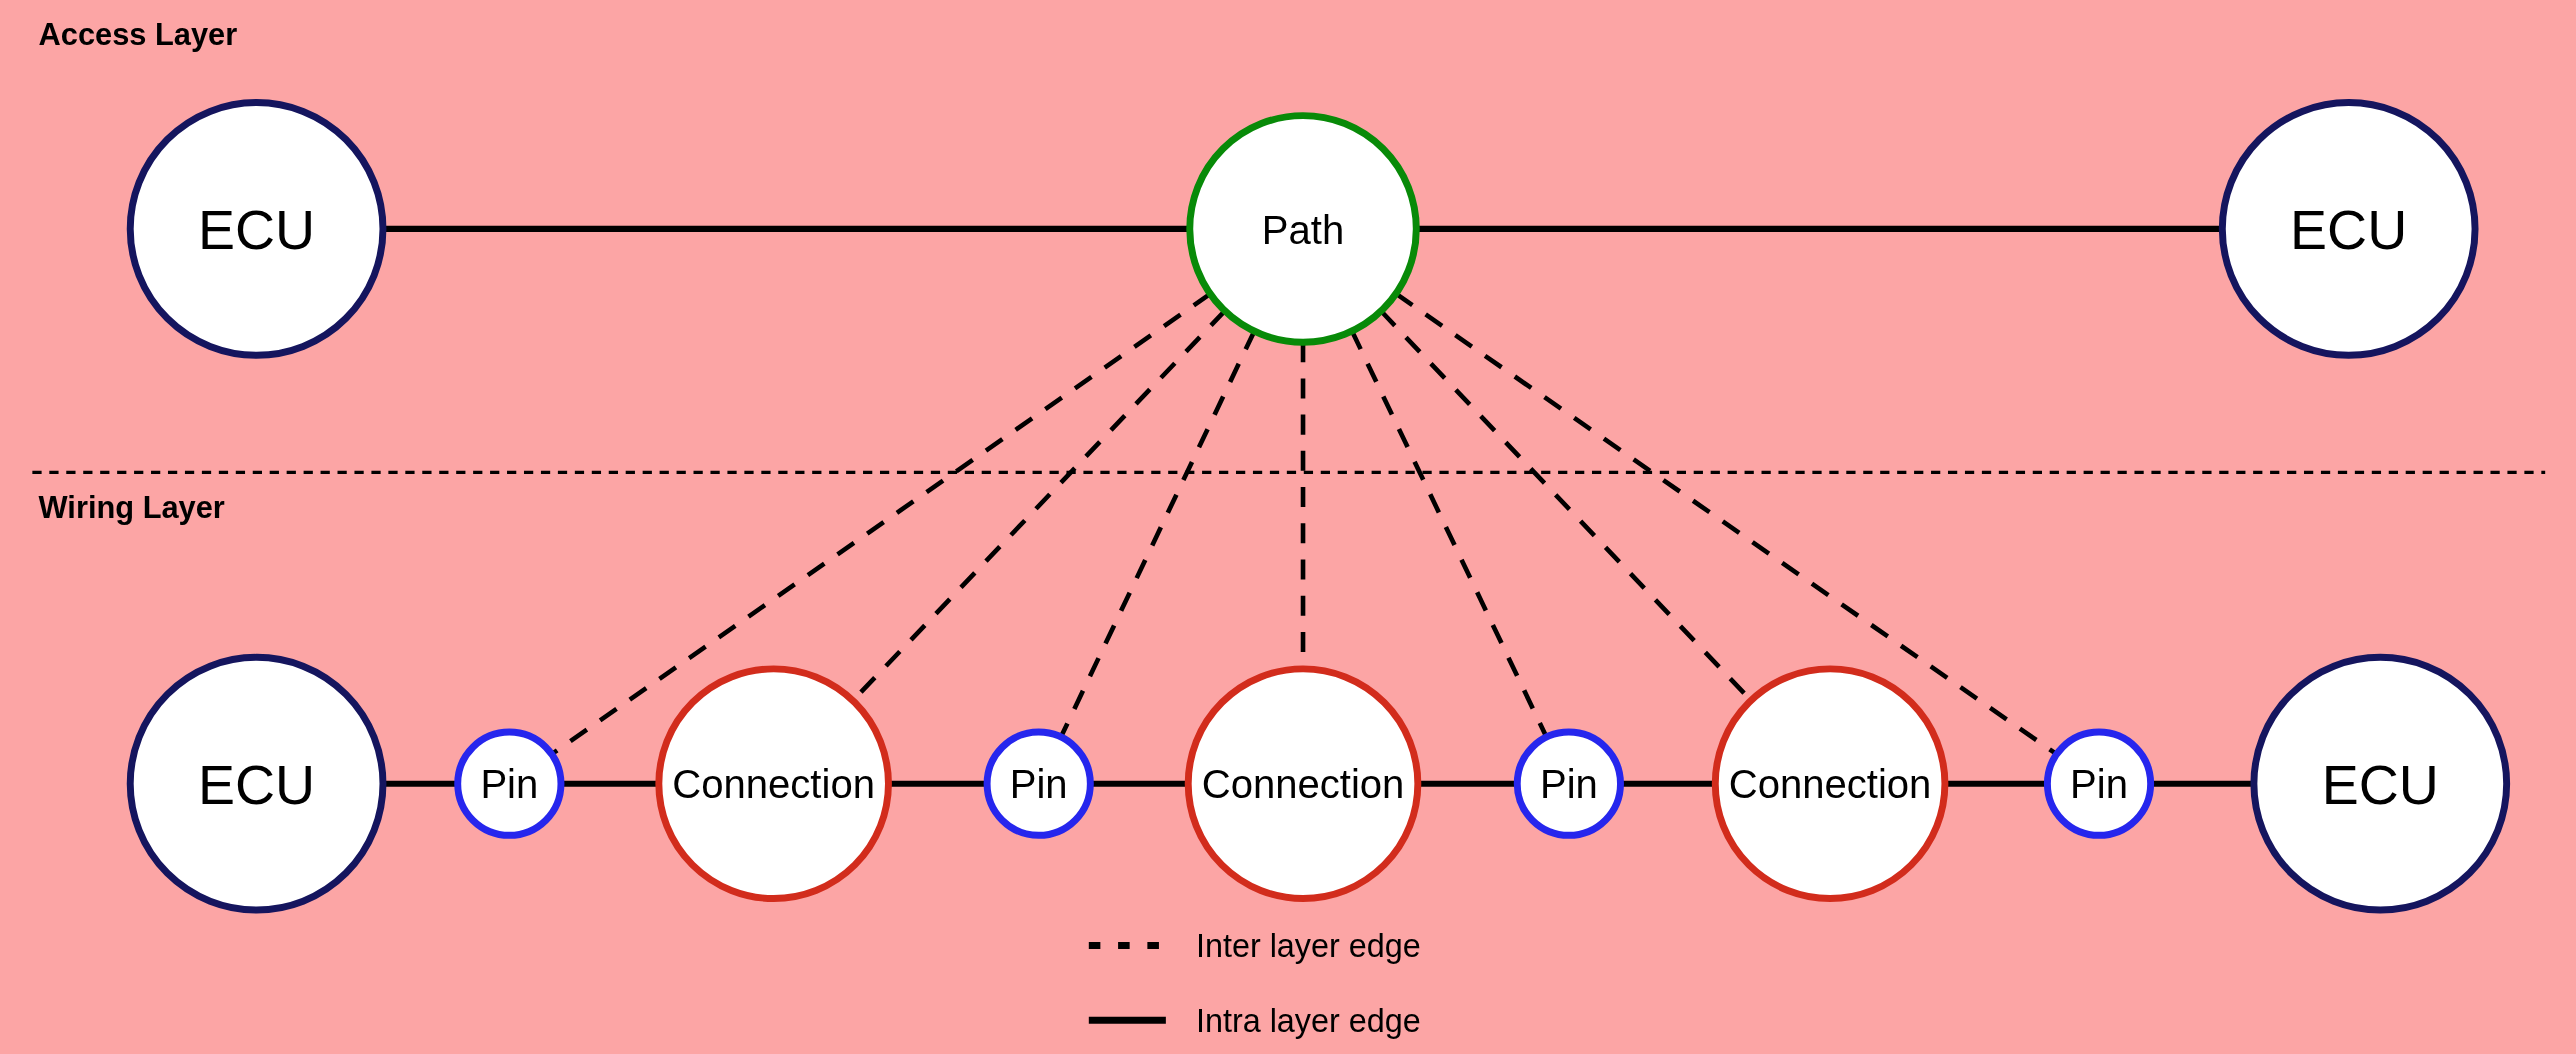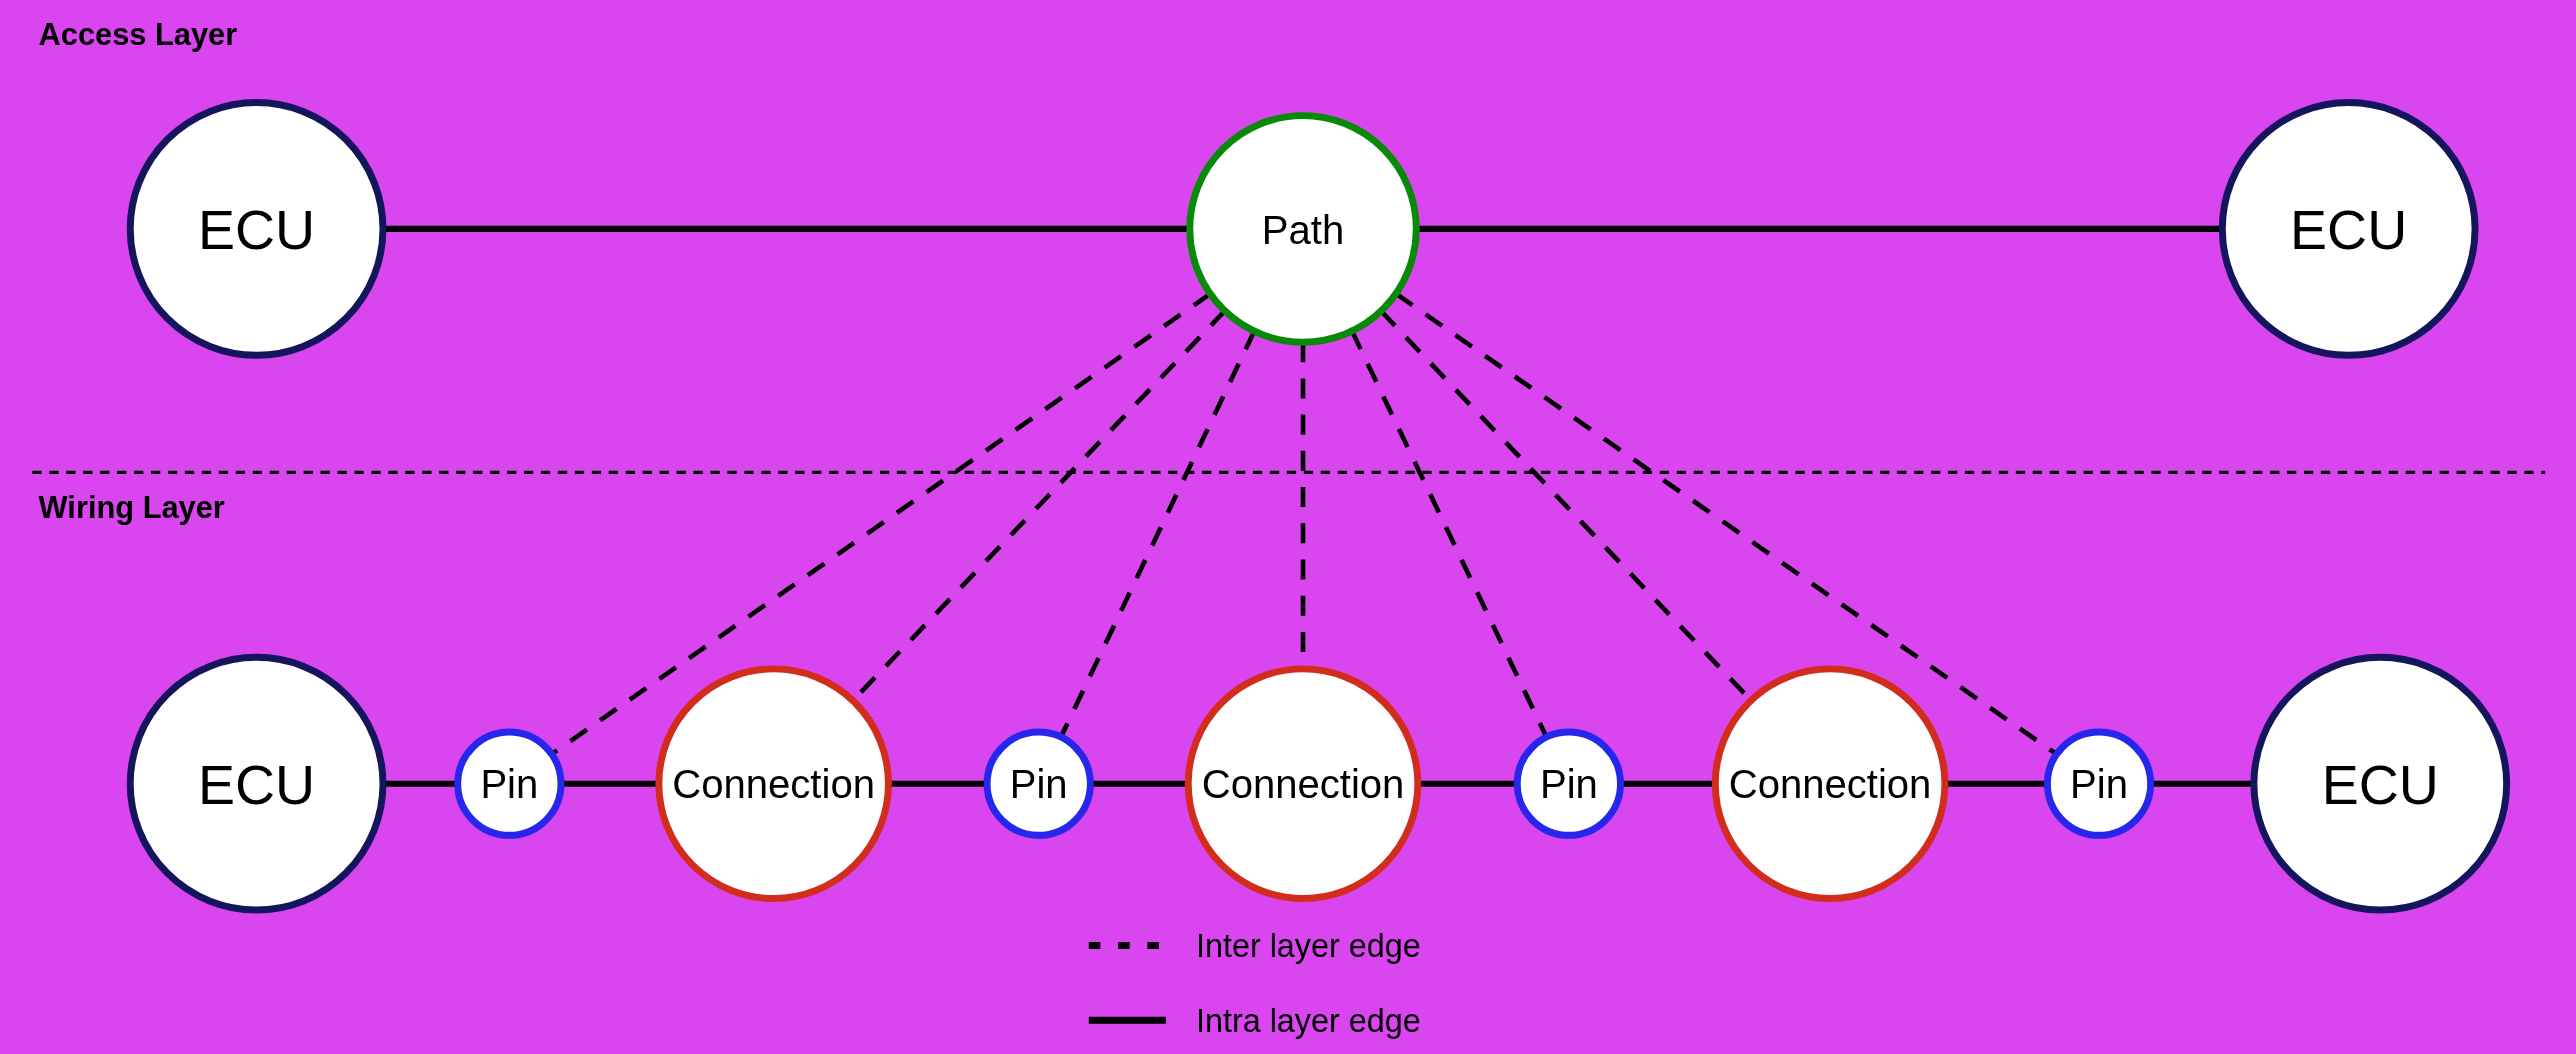--- a/index.html
+++ b/index.html
@@ -5,21 +5,21 @@
   html, body {
     margin: 0;
     padding: 0;
     background: #ffffff;
     font-family: "Liberation Sans", sans-serif;
   }
   .canvas-wrap {
     width: 2576px;
     height: 1055px;
     position: relative;
-    background: #d946ef;
+    background: #fca5a5;
     overflow: hidden;
   }
   svg text {
     font-family: "Liberation Sans", sans-serif;
     fill: #000000;
   }
   .layer-title {
     font-weight: bold;
     font-size: 40px;
   }

